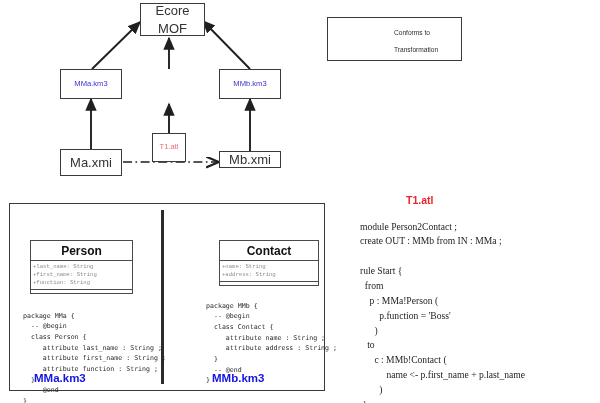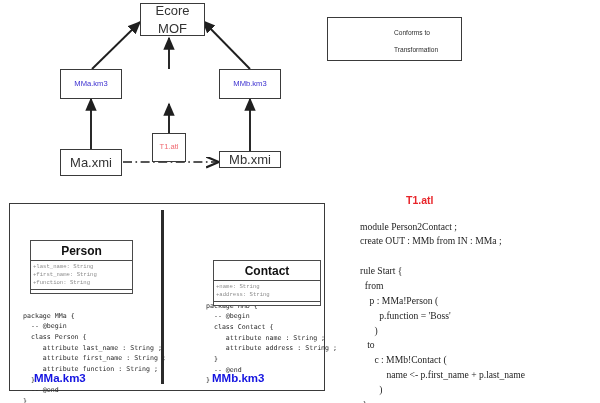--- a/index.html
+++ b/index.html
@@ -134,21 +134,21 @@
   .uml-attr {
     font-family: "Liberation Mono", "DejaVu Sans Mono", monospace;
     font-size: 5.6px;
     line-height: 1.5;
     color: #8d8d8d;
     white-space: nowrap;
   }
   .uml-ops { height: 3px; }
 
   .uml.person  { left: 30px;  top: 240px; width: 103px; }
-  .uml.contact { left: 213px; top: 240px; width: 108px; margin-top: 20px; }
+  .uml.contact { left: 219px; top: 240px; width: 100px; }
 
   
   .km3 {
     position: absolute;
     font-size: 6.6px;
     line-height: 1.62;
     color: #2b2b2b;
     white-space: pre;
     z-index: 3;
   }

